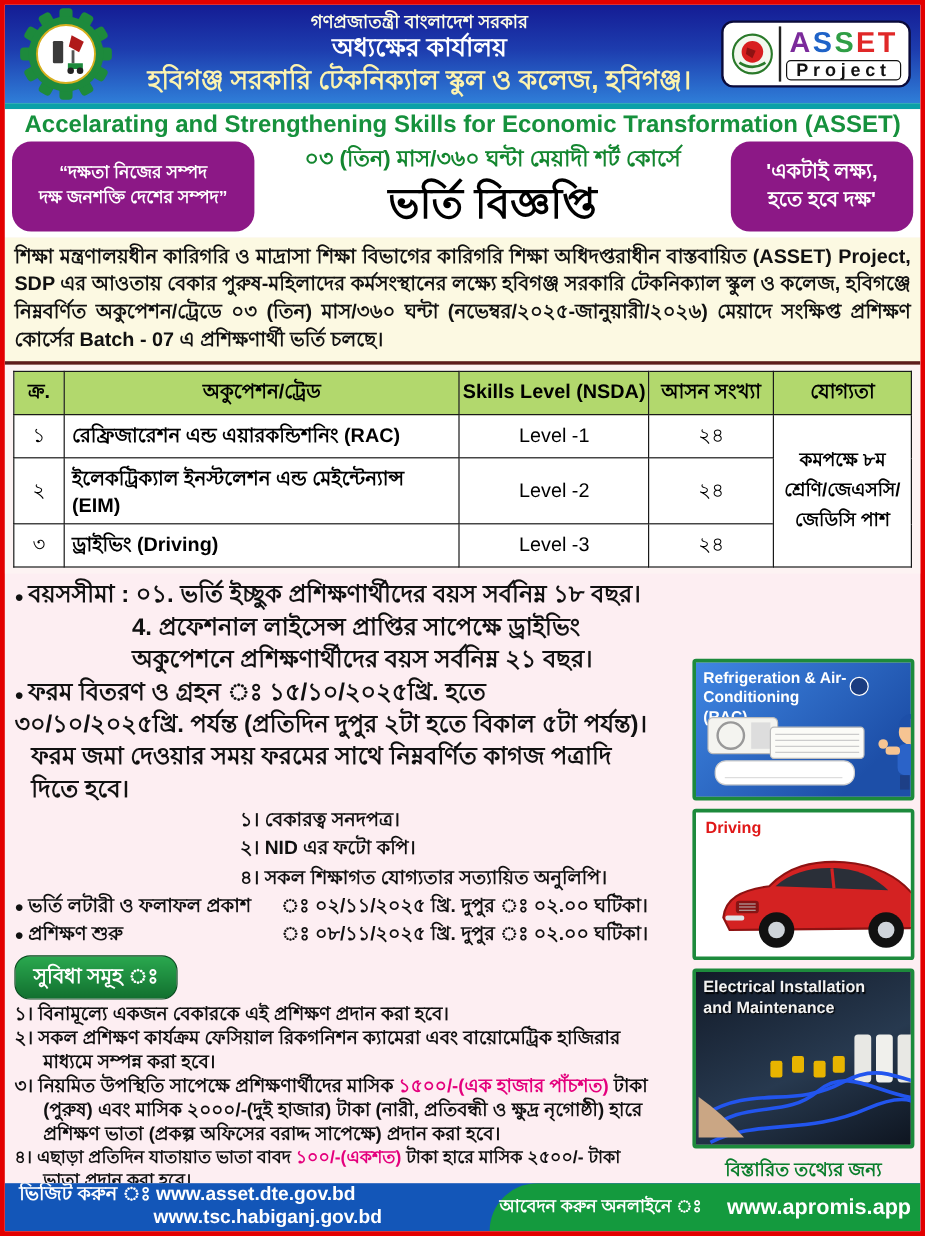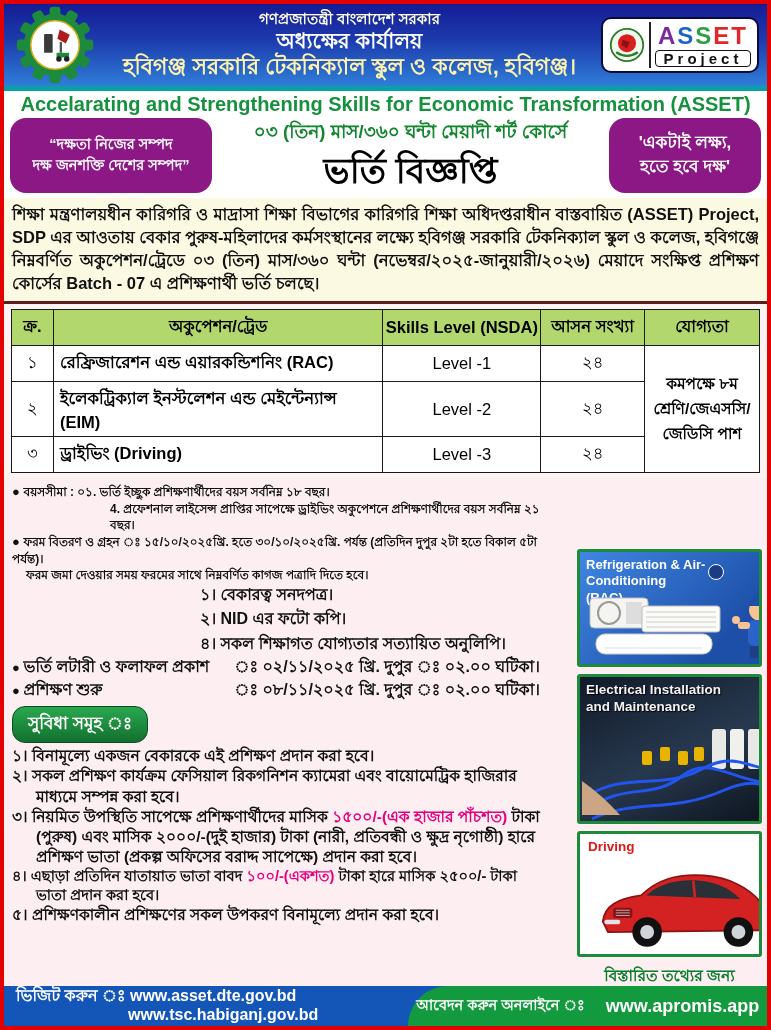--- a/index.html
+++ b/index.html
@@ -52,21 +52,21 @@
   table{width:100%;border-collapse:collapse;background:#fff;}
   th,td{border:1.6px solid #1a1a1a;}
   th{background:#b2d86d;font-size:16.5px;font-weight:bold;padding:4px 2px;color:#000;}
   td{font-size:16.5px;padding:4px 6px;color:#000;}
   .c-center{text-align:center;}
   .td-trade{font-weight:700;}
   .td-qual{text-align:center;font-weight:700;font-size:15.5px;line-height:1.6;}
   
   .body-pink{flex:1;display:flex;padding:5px 5px 0 8px;gap:5px;overflow:hidden;}
   .left-col{width:528px;flex:none;color:#111;}
-  .blt{font-size:12px;font-weight:600;line-height:1.35;}
+  .blt{font-size:20px;font-weight:600;line-height:1.35;}
   .blt .b::before{content:"● ";font-size:13px;}
   .indent1{padding-left:98px;}
   .docs{margin-left:188px;font-size:16px;font-weight:600;line-height:1.52;}
   .sched{display:flex;font-size:16px;font-weight:700;line-height:1.42;justify-content:space-between;}
   .sched .lbl{min-width:142px;}
   .sched .lbl::before{content:"● ";font-size:13px;}
   .benefit-badge{
     display:inline-block;background:linear-gradient(#2aa84f,#12702f);color:#fff;font-weight:bold;
     font-size:17px;padding:3px 15px 4px;border-radius:13px;border:1.5px solid #0a4d20;margin:5px 0 3px;
   }
@@ -289,20 +289,39 @@
           <line x1="22" y1="56" x2="120" y2="56" stroke="#ddd"></line>
           <circle cx="178" cy="18" r="11" fill="#f6c492"></circle>
           <path d="M167 14 a11 11 0 0 1 22 0 z" fill="#1d4fa8"></path>
           <rect x="166" y="28" width="24" height="26" rx="6" fill="#2b63c8"></rect>
           <rect x="156" y="30" width="12" height="7" rx="3" fill="#f6c492"></rect>
           <circle cx="154" cy="28" r="4" fill="#f6c492"></circle>
           <rect x="168" y="54" width="8" height="12" fill="#1d3f86"></rect>
           <rect x="180" y="54" width="8" height="12" fill="#1d3f86"></rect>
         </svg>
       </div>
+      <div class="img-box drv-box">
+        <div class="drv-cap">Driving</div>
+        <svg width="200" height="100" viewBox="0 0 220 115" style="position:absolute;bottom:2px;left:8px;">
+          <path d="M12 80 C14 62 28 54 56 50 C74 32 96 25 128 27 C158 29 180 42 192 56 C206 60 214 66 214 77 L211 90 L18 92 Z" fill="#d42222" stroke="#8e1212" stroke-width="2"></path>
+          <path d="M62 50 C78 36 98 31 124 33 C146 35 160 44 170 54 Z" fill="#2a2f38"></path>
+          <line x1="116" y1="33" x2="118" y2="52" stroke="#d42222" stroke-width="3"></line>
+          <rect x="24" y="64" width="22" height="12" rx="3" fill="#861414"></rect>
+          <g stroke="#bbb" stroke-width="1">
+              <line x1="27" y1="67" x2="43" y2="67"></line>
+              <line x1="27" y1="70" x2="43" y2="70"></line>
+              <line x1="27" y1="73" x2="43" y2="73"></line>
+            </g>
+          <circle cx="63" cy="92" r="17" fill="#111"></circle>
+            <circle cx="63" cy="92" r="8" fill="#cfd4da"></circle>
+          <circle cx="168" cy="92" r="17" fill="#111"></circle>
+            <circle cx="168" cy="92" r="8" fill="#cfd4da"></circle>
+          <rect x="14" y="78" width="18" height="5" rx="2" fill="#e0e4e8"></rect>
+        </svg>
+      </div>
       <div class="img-box eim-box">
         <div class="eim-cap">Electrical Installation and Maintenance</div>
         <svg width="210" height="100" viewBox="0 0 210 100" style="position:absolute;bottom:0;left:2px;">
           <rect x="130" y="8" width="14" height="40" rx="3" fill="#e8e8e4"></rect>
           <rect x="148" y="8" width="14" height="40" rx="3" fill="#f0f0ec"></rect>
           <rect x="166" y="8" width="14" height="40" rx="3" fill="#e8e8e4"></rect>
           <rect x="184" y="8" width="14" height="40" rx="3" fill="#f0f0ec"></rect>
           <g fill="#e8b400">
             <rect x="60" y="30" width="10" height="14" rx="2"></rect>
               <rect x="78" y="26" width="10" height="14" rx="2"></rect>
@@ -310,39 +329,20 @@
               <rect x="112" y="26" width="10" height="14" rx="2"></rect>
           </g>
           <g stroke="#2255ee" stroke-width="3" fill="none">
             <path d="M5 90 C40 60 70 80 100 55 S160 70 205 60"></path>
             <path d="M5 75 C45 50 80 70 120 48 S175 58 205 45"></path>
             <path d="M10 98 C50 78 90 92 140 70 S185 80 205 75"></path>
           </g>
           <path d="M0 60 q20 14 38 34 l-38 0 z" fill="#caa684"></path>
         </svg>
       </div>
-      <div class="img-box drv-box">
-        <div class="drv-cap">Driving</div>
-        <svg width="200" height="100" viewBox="0 0 220 115" style="position:absolute;bottom:2px;left:8px;">
-          <path d="M12 80 C14 62 28 54 56 50 C74 32 96 25 128 27 C158 29 180 42 192 56 C206 60 214 66 214 77 L211 90 L18 92 Z" fill="#d42222" stroke="#8e1212" stroke-width="2"></path>
-          <path d="M62 50 C78 36 98 31 124 33 C146 35 160 44 170 54 Z" fill="#2a2f38"></path>
-          <line x1="116" y1="33" x2="118" y2="52" stroke="#d42222" stroke-width="3"></line>
-          <rect x="24" y="64" width="22" height="12" rx="3" fill="#861414"></rect>
-          <g stroke="#bbb" stroke-width="1">
-              <line x1="27" y1="67" x2="43" y2="67"></line>
-              <line x1="27" y1="70" x2="43" y2="70"></line>
-              <line x1="27" y1="73" x2="43" y2="73"></line>
-            </g>
-          <circle cx="63" cy="92" r="17" fill="#111"></circle>
-            <circle cx="63" cy="92" r="8" fill="#cfd4da"></circle>
-          <circle cx="168" cy="92" r="17" fill="#111"></circle>
-            <circle cx="168" cy="92" r="8" fill="#cfd4da"></circle>
-          <rect x="14" y="78" width="18" height="5" rx="2" fill="#e0e4e8"></rect>
-        </svg>
-      </div>
       <div class="contact">
         <div class="ct-head">বিস্তারিত তথ্যের জন্য যোগাযোগ করুন ঃ</div>
 
       </div>
     </div>
   </div>
 
   <div class="footer">
     <div class="f-blue">
       <div><span>ভিজিট করুন ঃ </span><span>www.asset.dte.gov.bd</span></div>

